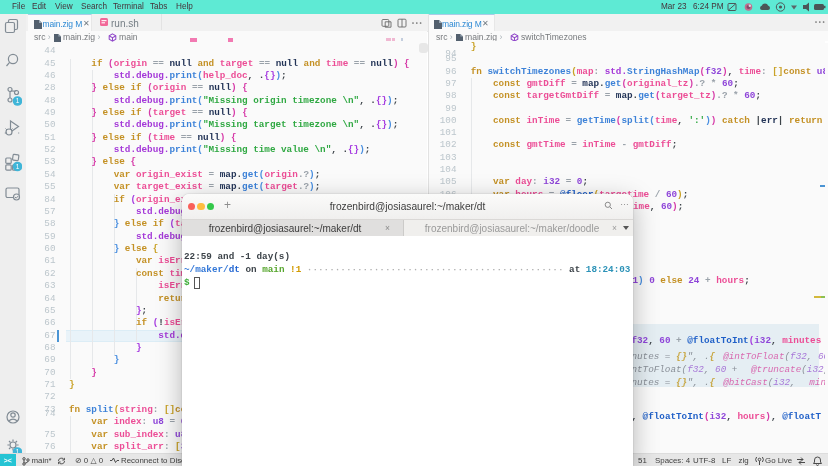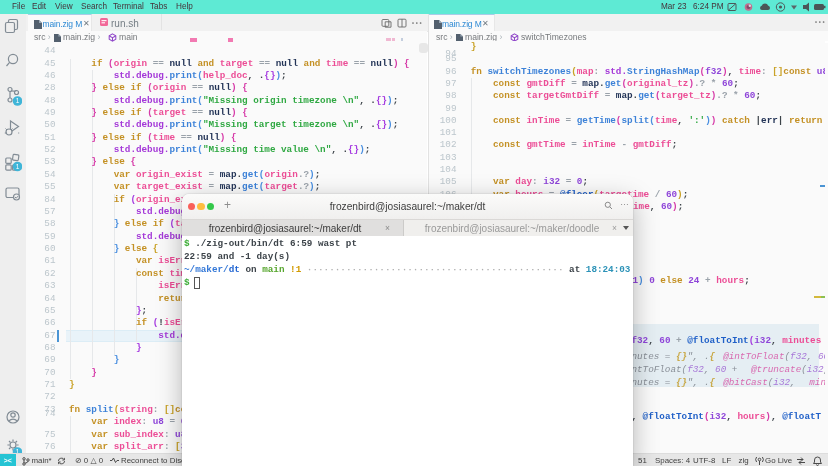--- a/index.html
+++ b/index.html
@@ -389,20 +389,19 @@
     <div id="ttabs">
       <div class="abs" style="left:0;top:0;width:220.5px;height:15.5px;background:#e0dfde;border-right:1px solid #cccbc9;">
         <div class="abs" style="left:0;top:2.5px;width:206px;text-align:center;font-size:10px;color:#3c3c3c;white-space:nowrap;">frozenbird@josiasaurel:~/maker/dt</div>
         <div class="abs" style="left:203px;top:2.5px;color:#8a8a8a;font-size:8.5px;">×</div>
       </div>
       <div class="abs" style="left:221.5px;top:2.5px;width:217px;text-align:center;font-size:10px;color:#9a9a9a;white-space:nowrap;">frozenbird@josiasaurel:~/maker/doodle</div>
       <div class="abs" style="left:430px;top:2.5px;color:#9a9a9a;font-size:8.5px;">×</div>
       <div class="abs" style="left:441px;top:5.5px;width:0;height:0;border-left:3.5px solid transparent;border-right:3.5px solid transparent;border-top:4.5px solid #555;"></div>
     </div>
     <div id="tbody" class="abs" style="left:0;top:42px;width:451px;height:230px;background:#fff;overflow:hidden;">
-      <pre style="left:2px;top:2.3px;"><i style="color:#3fae3a">$</i> ./zig-out/bin/dt 6:59 wast pt</pre>
       <pre style="left:2px;top:15.2px;">22:59 and -1 day(s)</pre>
       <pre style="left:2px;top:28.1px;"><i style="color:#3579d8">~/maker/</i><i style="color:#2165d2">dt</i> on <i style="color:#57a62e">main</i> <i style="color:#d29a00">!1</i> <i style="color:#b0b0b0">··············································</i> at <i style="color:#2d93b8">18:24:03</i></pre>
       <pre style="left:2px;top:41px;"><i style="color:#3fae3a">$</i></pre>
       <div class="abs" style="left:12px;top:41px;width:5.5px;height:11.5px;border:1.2px solid #555;box-sizing:border-box;"></div>
     </div>
   </div>
 </div>
 
 </body></html>

